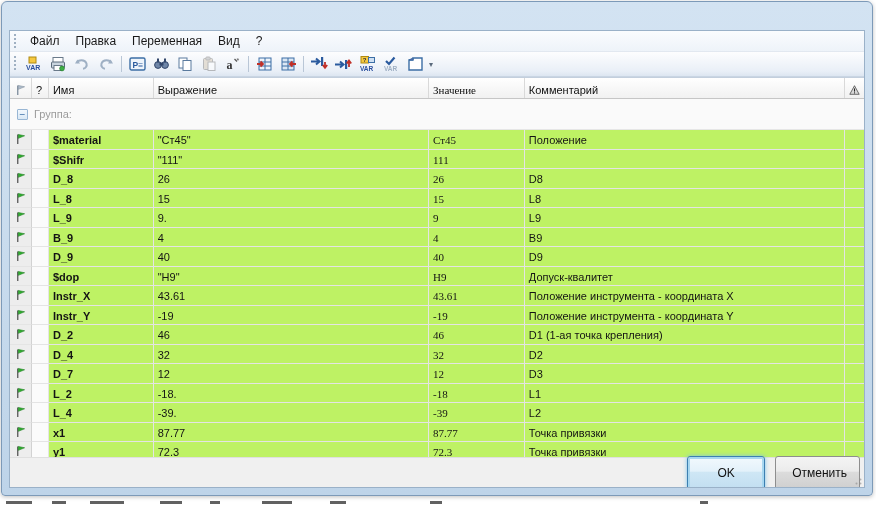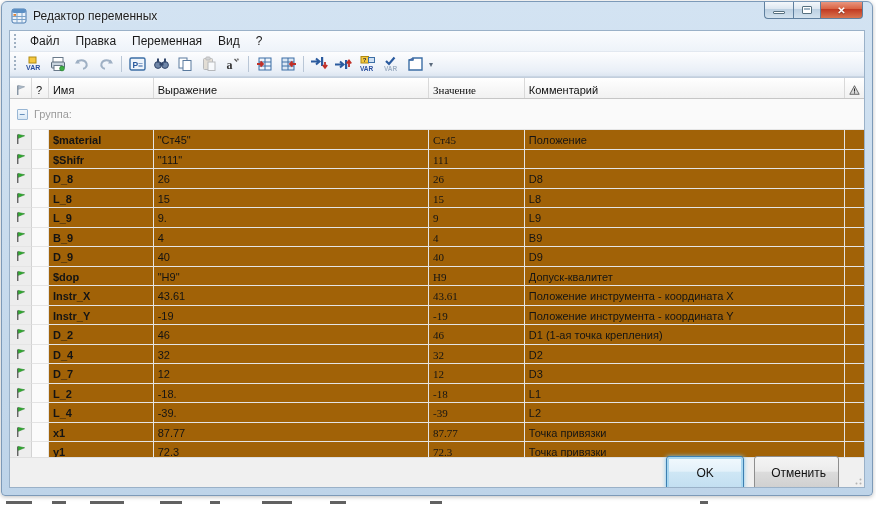--- a/index.html
+++ b/index.html
@@ -111,21 +111,21 @@
     background:#fafafa; border-bottom:1px solid #e6e6e6;
     color:#9b9b9b; font-size:11px;
   }
   .collapse-box {
     width:11px; height:11px; margin:0 6px 0 7px;
     border:1px solid #98b6d4; border-radius:1px;
     background:linear-gradient(#f2f8fd,#d9e8f5);
     color:#3a6ea5; font-size:10px; line-height:9px; text-align:center; cursor:default;
   }
 
-  .tr { display:flex; height:19.5px; background:#a16207; }
+  .tr { display:flex; height:19.5px; background:#bef264; }
   .td {
     padding:2px 4px 0 4px;
     border-right:1px solid #e4e4e4; border-bottom:1px solid #e4e4e4;
     white-space:nowrap; overflow:hidden; color:#141414;
     display:flex; align-items:center;
   }
   .td.c-flag { background:#ededed; border-right:1px solid #d2d2d2; justify-content:center; padding:0;}
   .td.c-q { background:#fbfbfb; }
   .td.c-name { font-weight:bold; }
   .td.c-warn { border-right:none; }
@@ -140,21 +140,21 @@
     height:34px; min-width:78px; margin-right:10px; padding:0 12px;
     font-family:"Liberation Sans", sans-serif; font-size:12px; color:#111;
     background:linear-gradient(#f4f4f4,#ebebeb 45%,#dcdcdc 46%,#cfcfcf);
     border:1px solid #8e8e8e; border-radius:3px; cursor:default;
   }
   .btn.default {
     border:1px solid #3c7fb1;
     box-shadow:0 0 0 2px #a8d7f0 inset, 0 0 4px #7cc3e8;
     background:linear-gradient(#f2f9fd,#e3f1fa 45%,#cfe7f5 46%,#c2def1);
   }
-  .btn.cancel { margin-right:25px;padding-left:16px; }
+  .btn.cancel { margin-right:4px;padding-left:16px; }
   .resize-grip { position:absolute; right:2px; bottom:2px; width:10px; height:10px; opacity:.6;}
 
   
   .bottom-fragments { position:absolute; left:0; top:499px; width:876px; height:9px; }
   .frag { position:absolute; top:2px; height:3px; background:#3a3a3a; opacity:.8; }
 
   svg { display:block; }
 </style>
 </head>
 <body>
@@ -172,43 +172,20 @@
     <symbol id="warn-tri" viewBox="0 0 14 13">
       <path d="M7 1 L13 12 L1 12 Z" fill="#d9d9d9" stroke="#4a4a4a" stroke-width="1"></path>
       <rect x="6.4" y="4.5" width="1.3" height="4" fill="#222"></rect>
       <rect x="6.4" y="9.5" width="1.3" height="1.4" fill="#222"></rect>
     </symbol>
   </defs>
 </svg>
 
 <div class="window">
 
-  <div class="titlebar">
-    <svg class="title-icon" viewBox="0 0 16 16">
-      <rect x="1" y="1" width="14" height="14" rx="2" fill="#eaf2fa" stroke="#4a7ab0"></rect>
-      <rect x="1" y="1" width="14" height="4" rx="2" fill="#5b8fc4"></rect>
-      <line x1="6" y1="5" x2="6" y2="15" stroke="#7aa2c9"></line>
-      <line x1="11" y1="5" x2="11" y2="15" stroke="#7aa2c9"></line>
-      <line x1="1" y1="8.5" x2="15" y2="8.5" stroke="#7aa2c9"></line>
-      <line x1="1" y1="11.5" x2="15" y2="11.5" stroke="#7aa2c9"></line>
-      <rect x="2.5" y="6" width="2.5" height="1.8" fill="#e08030"></rect>
-    </svg>
-    <span class="title-text">Редактор переменных</span>
-    <div class="win-controls">
-      <div class="win-btn min">
-          <div class="min-glyph"></div>
-        </div>
-      <div class="win-btn max">
-          <div class="max-glyph"></div>
-        </div>
-      <div class="win-btn close">
-          <span>✕</span>
-        </div>
-    </div>
-  </div>
 
   <div class="window-body">
 
     <div class="menubar">
       <div class="gripper"></div>
       <div class="menu-item">Файл</div>
       <div class="menu-item">Правка</div>
       <div class="menu-item">Переменная</div>
       <div class="menu-item">Вид</div>
       <div class="menu-item">?</div>

